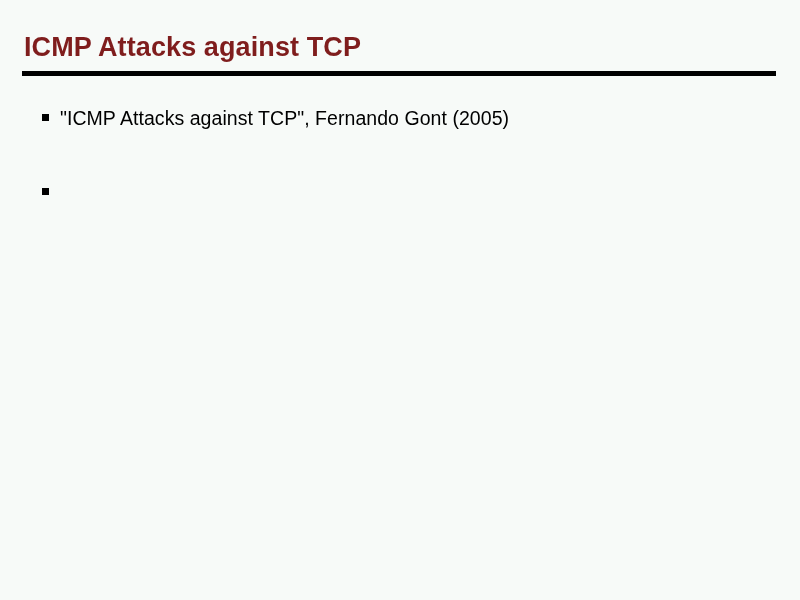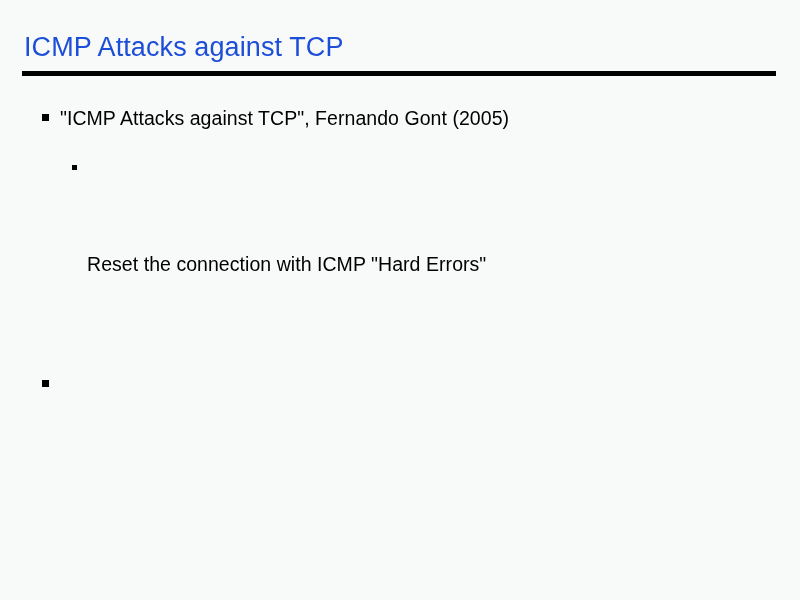--- a/index.html
+++ b/index.html
@@ -27,25 +27,25 @@
   
   .title-block {
     position: absolute;
     left: 22px;
     top: 30px;
     width: 754px;
   }
   .slide-title {
     font-size: 27px;
     line-height: 34px;
-    font-weight: 400;
+    font-weight: 700;
     letter-spacing: 0.1px;
     white-space: nowrap;
     padding-left: 2px;
-    color: #1d4ed8;
+    color: #7f1d1d;
   }
   .title-rule {
     margin-top: 7px;
     width: 754px;
     height: 5px;
     background: #000000;
   }
 
   
   .body-block {
@@ -116,24 +116,20 @@
   </div>
 
   <div class="body-block">
 
     <div class="bullet-row">
       <span class="marker-l1"></span>
       <span class="bullet-text">"ICMP Attacks against TCP", Fernando Gont (2005)</span>
     </div>
 
     <div class="sub-list">
-      <div class="sub-row">
-        <span class="marker-l2"></span>
-        <span class="bullet-text">Reset the connection with ICMP "Hard Errors"</span>
-      </div>
     </div>
 
     <div class="gap-md"></div>
 
     <div class="bullet-row">
       <span class="marker-l1"></span>
     </div>
 
     <div class="gap-lg"></div>
 

